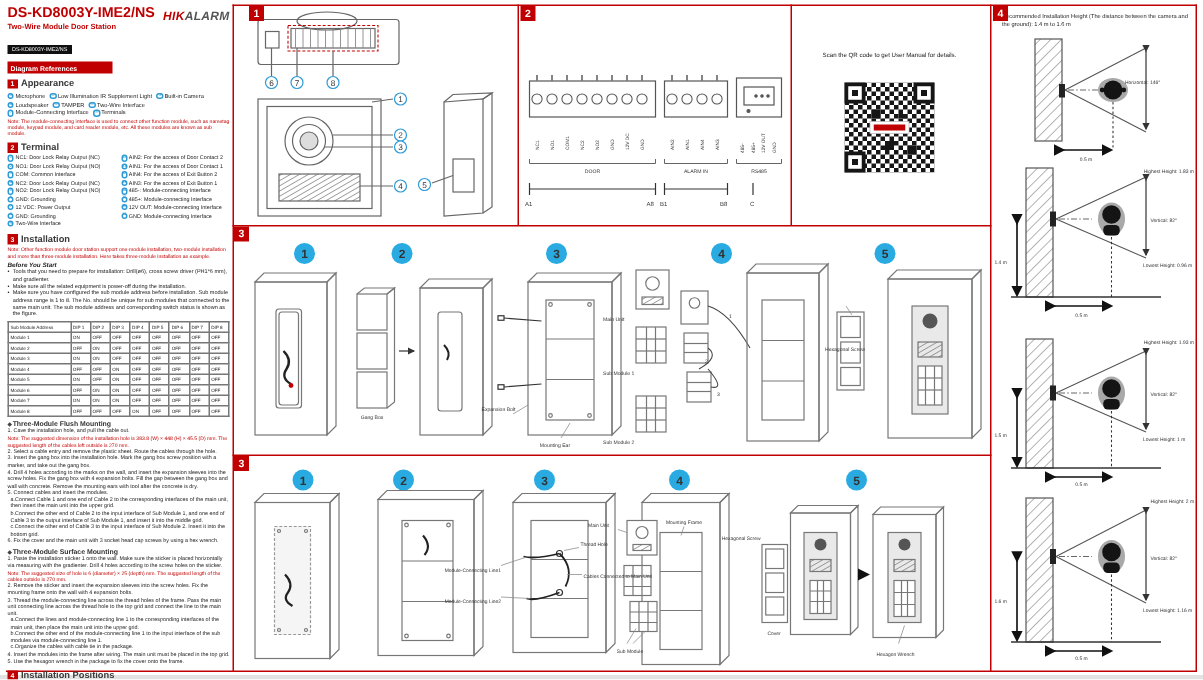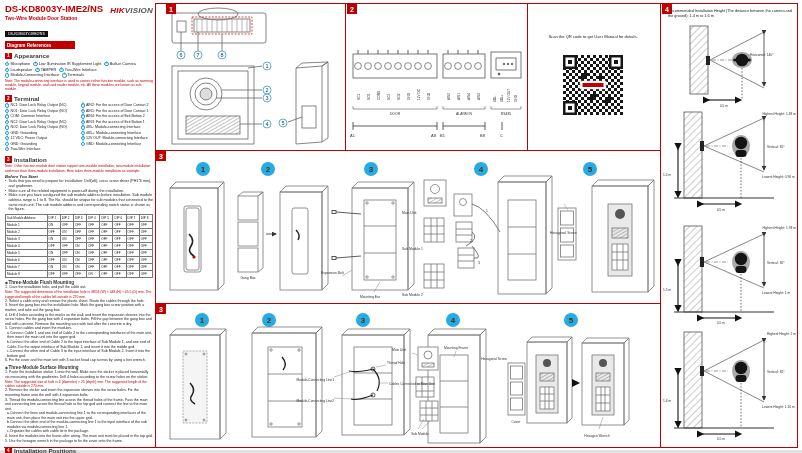--- a/index.html
+++ b/index.html
@@ -79,21 +79,21 @@
 
 <div class="secnum" style="left:166px;top:4px">1</div>
 <div class="secnum" style="left:347px;top:4px">2</div>
 <div class="secnum" style="left:662px;top:4px">4</div>
 <div class="secnum" style="left:156px;top:151px">3</div>
 <div class="secnum" style="left:156px;top:304px">3</div>
 
 <div class="leftcol">
   <div class="model">DS-KD8003Y-IME2/NS</div>
   <div class="modelsub">Two-Wire Module Door Station</div>
-  <div class="brand"><span class="hik">HIK</span><span class="vision">VISION</span></div>
+  <div class="brand"><span class="hik">HIK</span><span class="vision">ALARM</span></div>
   <div class="blackbar">DS-KD8003Y-IME2/NS</div>
   <div class="redbar">Diagram References</div>
 
   <div class="heading">
     <span class="hn">1</span>
     <span class="ht">Appearance</span>
   </div>
   <div class="items">
     
   <span class="ti">

